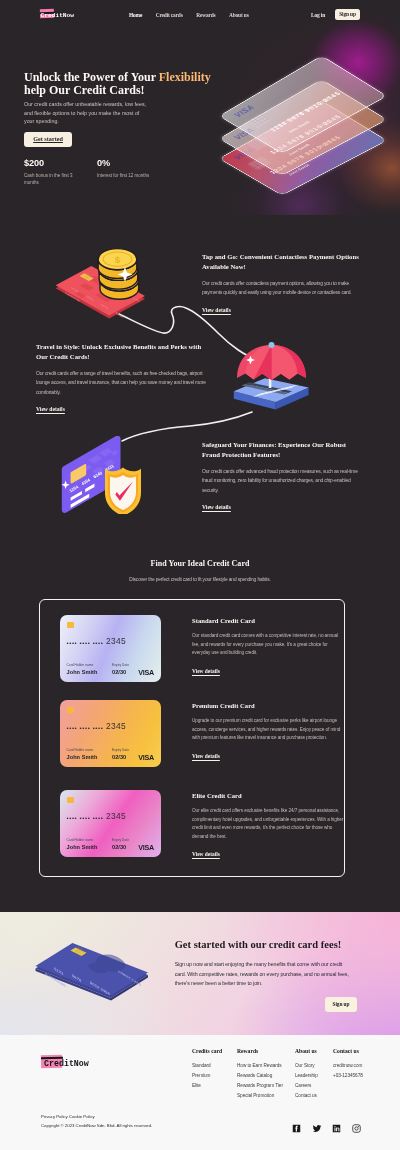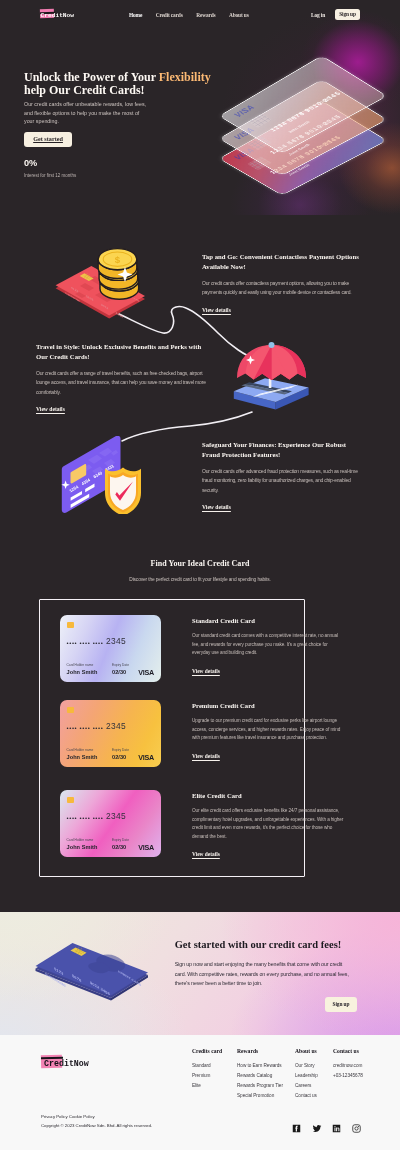--- a/index.html
+++ b/index.html
@@ -84,21 +84,21 @@
   .connector { position:absolute; left:0; top:0; width:400px; height:540px; pointer-events:none; }
   .illus { position:absolute; }
   #illus1 { left:55px; top:245px; }
   #illus2 { left:232px; top:341px; }
   #illus3 { left:61px; top:436px; }
 
   
   .cards-sec { position:absolute; left:0; top:540px; width:400px; height:372px;padding-left:32px; }
   .cards-sec h2 { position:absolute; left:0; top:19px; width:400px; text-align:center; font-family:"Liberation Serif",serif; font-weight:700; font-size:8px; color:#fbf7f3; letter-spacing:0.05px;}
   .cards-sec .sub { position:absolute; left:0; top:37px; width:400px; text-align:center; font-family:"Liberation Sans",sans-serif; font-size:4.8px; color:#c9c0bc; letter-spacing:-0.12px;}
-  .cards-box { position:absolute; left:39px; top:59px; width:266px; height:278px; border:1.4px solid #f5f1f6; border-radius:1px;}
+  .cards-box { position:absolute; left:39px; top:59px; width:306px; height:278px; border:1.4px solid #f5f1f6; border-radius:6px;}
   .crow { position:absolute; left:20px; width:290px; height:68px; }
   #crow1 { top:15px; } #crow2 { top:100px; } #crow3 { top:190px; }
   .ccard { position:absolute; left:0; top:0; width:101px; height:67px; border-radius:7px; overflow:hidden;}
   .ccard .chip2 { position:absolute; left:7px; top:7px; width:6.5px; height:6px; border-radius:1px; background:#f7b93c;}
   .ccard .chip2:after { content:""; position:absolute; left:0; top:0; width:0; height:0;}
   .ccard .dots { position:absolute; left:6.5px; top:25px; font-family:"Liberation Sans",sans-serif; font-size:6px; letter-spacing:0.6px; color:#2b2b33; line-height:1;}
   .ccard .last4 { position:absolute; left:46px; top:22px; font-family:"Liberation Sans",sans-serif; font-weight:400; font-size:8.4px; color:#32323c; letter-spacing:0.35px; line-height:1;}
   .ccard .lbl { position:absolute; font-family:"Liberation Sans",sans-serif; font-size:3.2px; color:#45454f; letter-spacing:0.05px;}
   .ccard .val { position:absolute; font-family:"Liberation Sans",sans-serif; font-weight:700; font-size:5.6px; color:#23232b; letter-spacing:0.05px;}
   .ccard .l1 { left:6.5px; top:48px; } .ccard .v1 { left:6.5px; top:54px; }
@@ -197,20 +197,24 @@
         <a href="#" class="login">Log in</a>
         <button class="btn-signup">Sign up</button>
       </div>
     </nav>
 
     <div class="hero-body">
       <h1 class="hero-title"><span>Unlock the Power of Your </span><span class="accent">Flexibility</span><br><span>help Our Credit Cards!</span></h1>
       <p class="hero-sub">Our credit cards offer unbeatable rewards, low fees, and flexible options to help you make the most of your spending.</p>
       <a href="#" class="btn-started">Get started</a>
       <div class="hero-stats">
+        <div class="stat">
+          <div class="v">$200</div>
+          <div class="l">Cash bonus in the first 3 months</div>
+        </div>
         <div class="stat">
           <div class="v">0%</div>
           <div class="l">Interest for first 12 months</div>
         </div>
       </div>
     </div>
   </section>
 
   <section class="features">
     <svg class="connector" viewBox="0 0 400 540">

